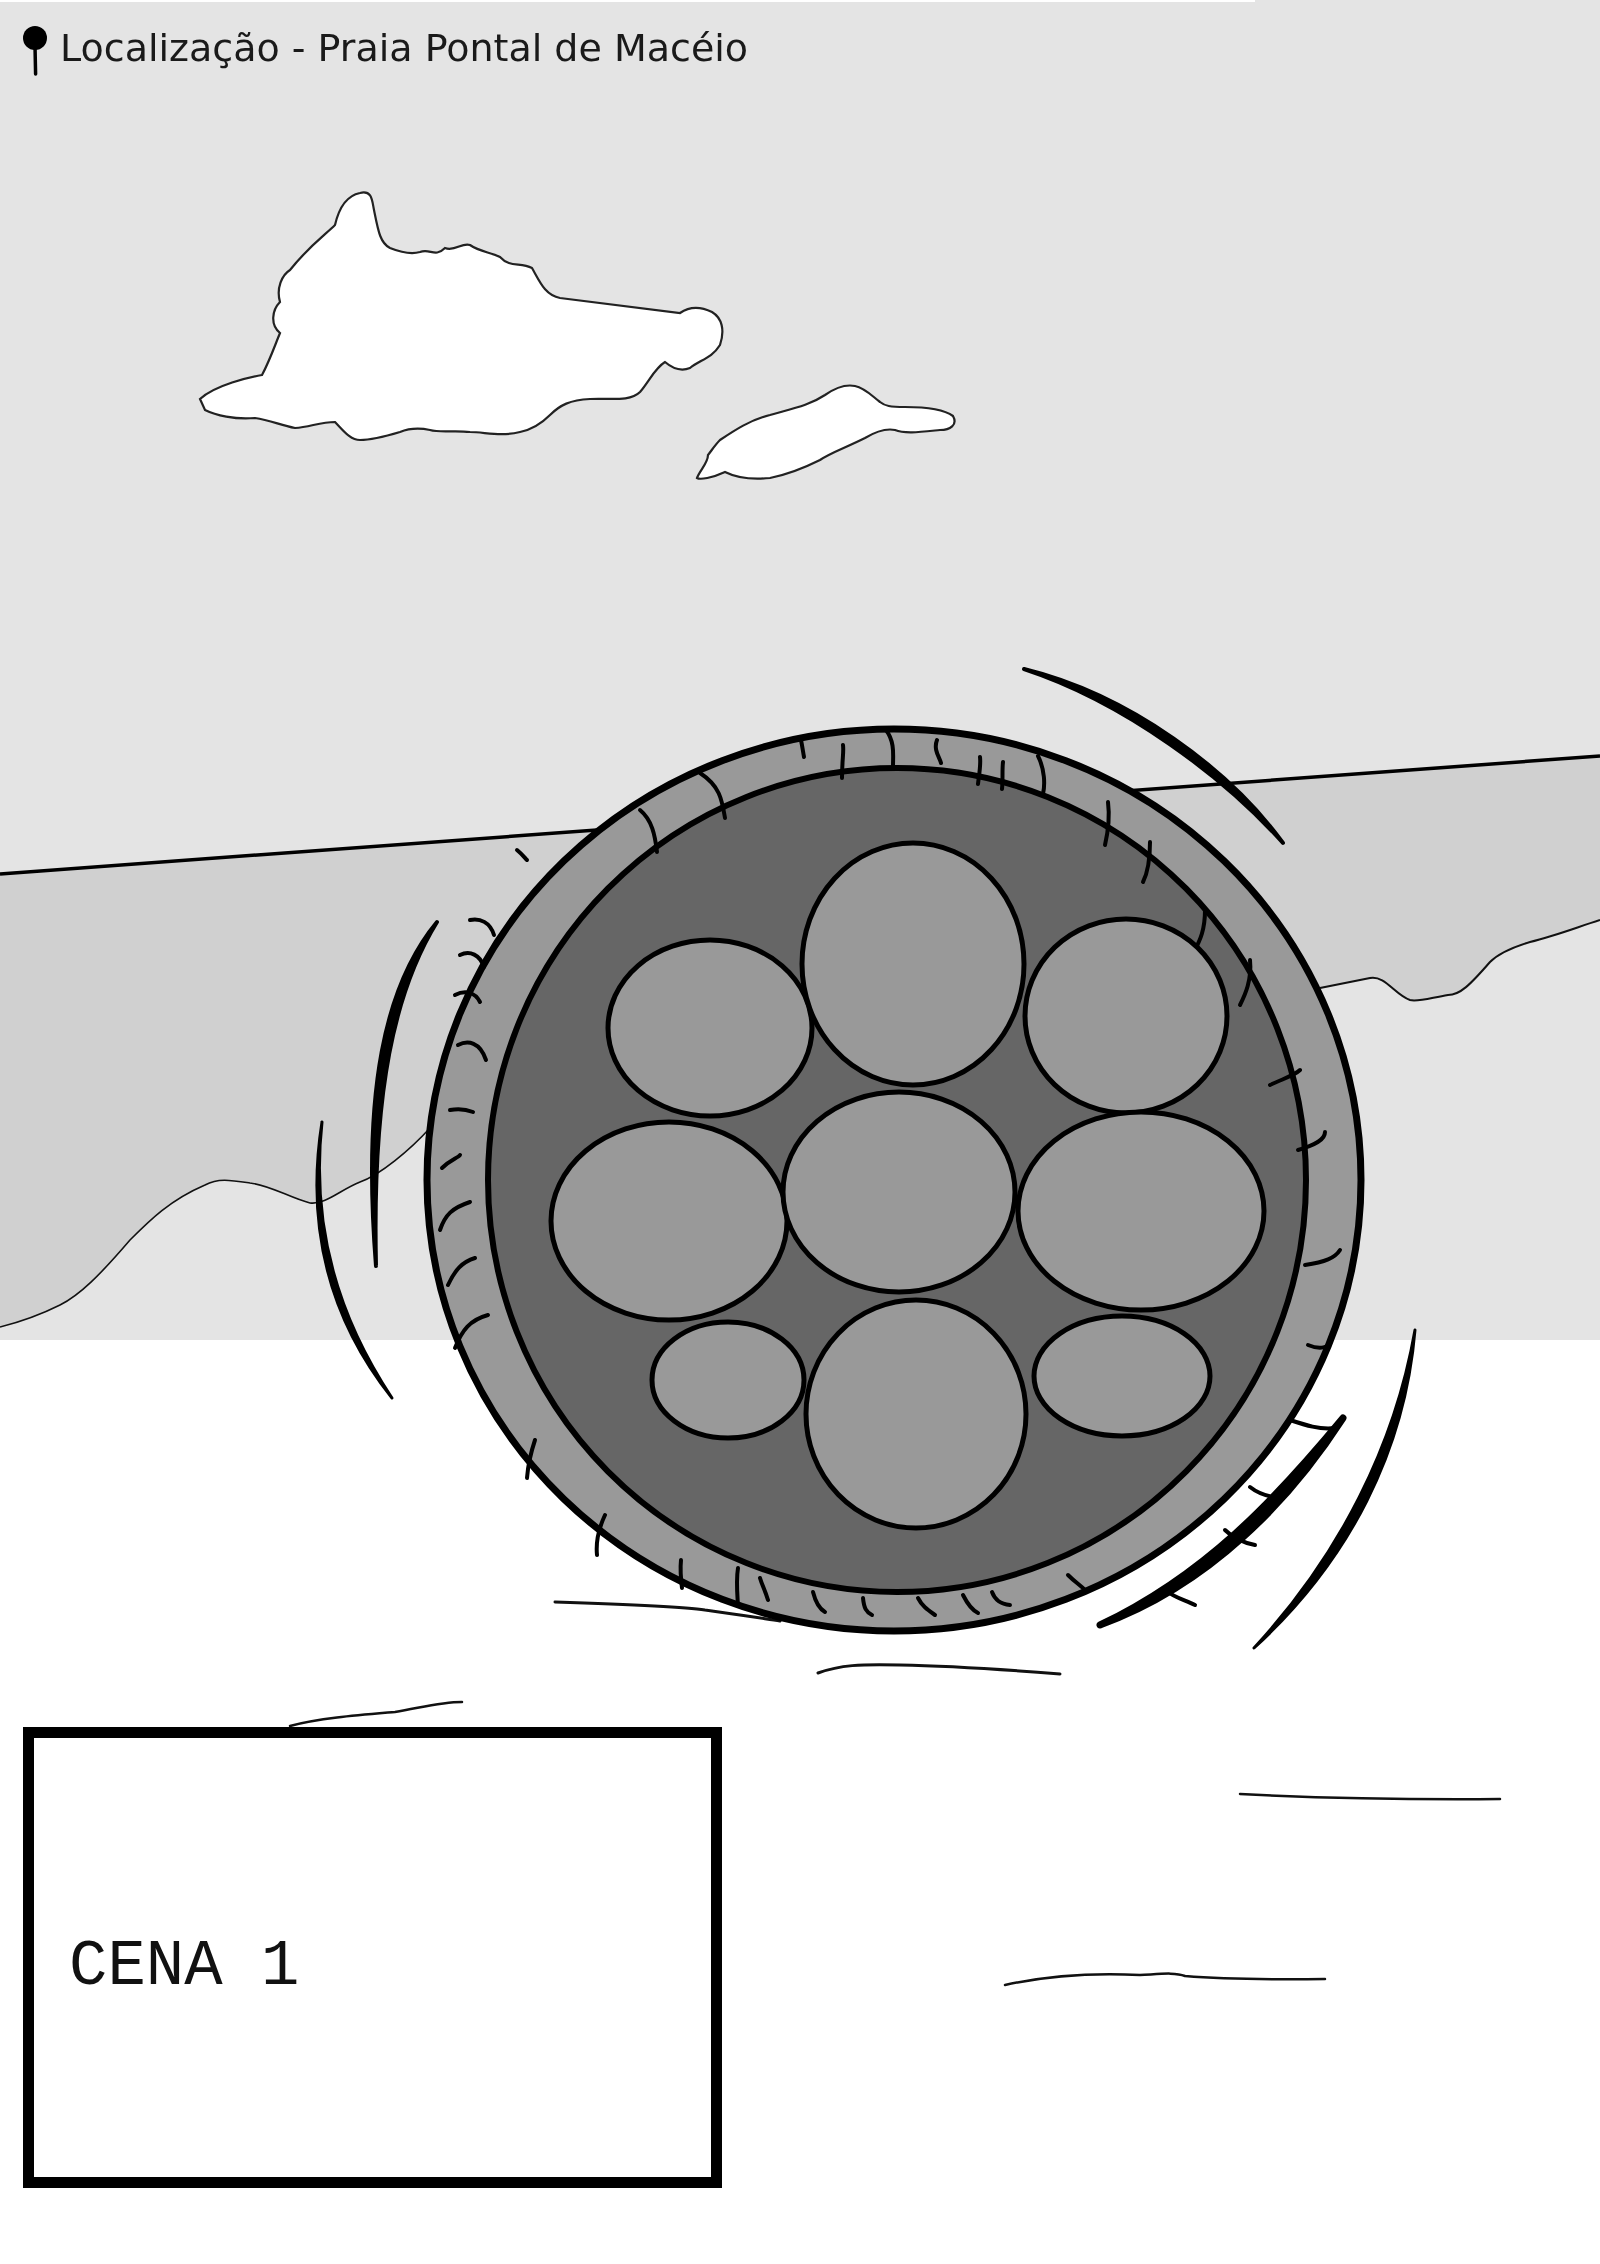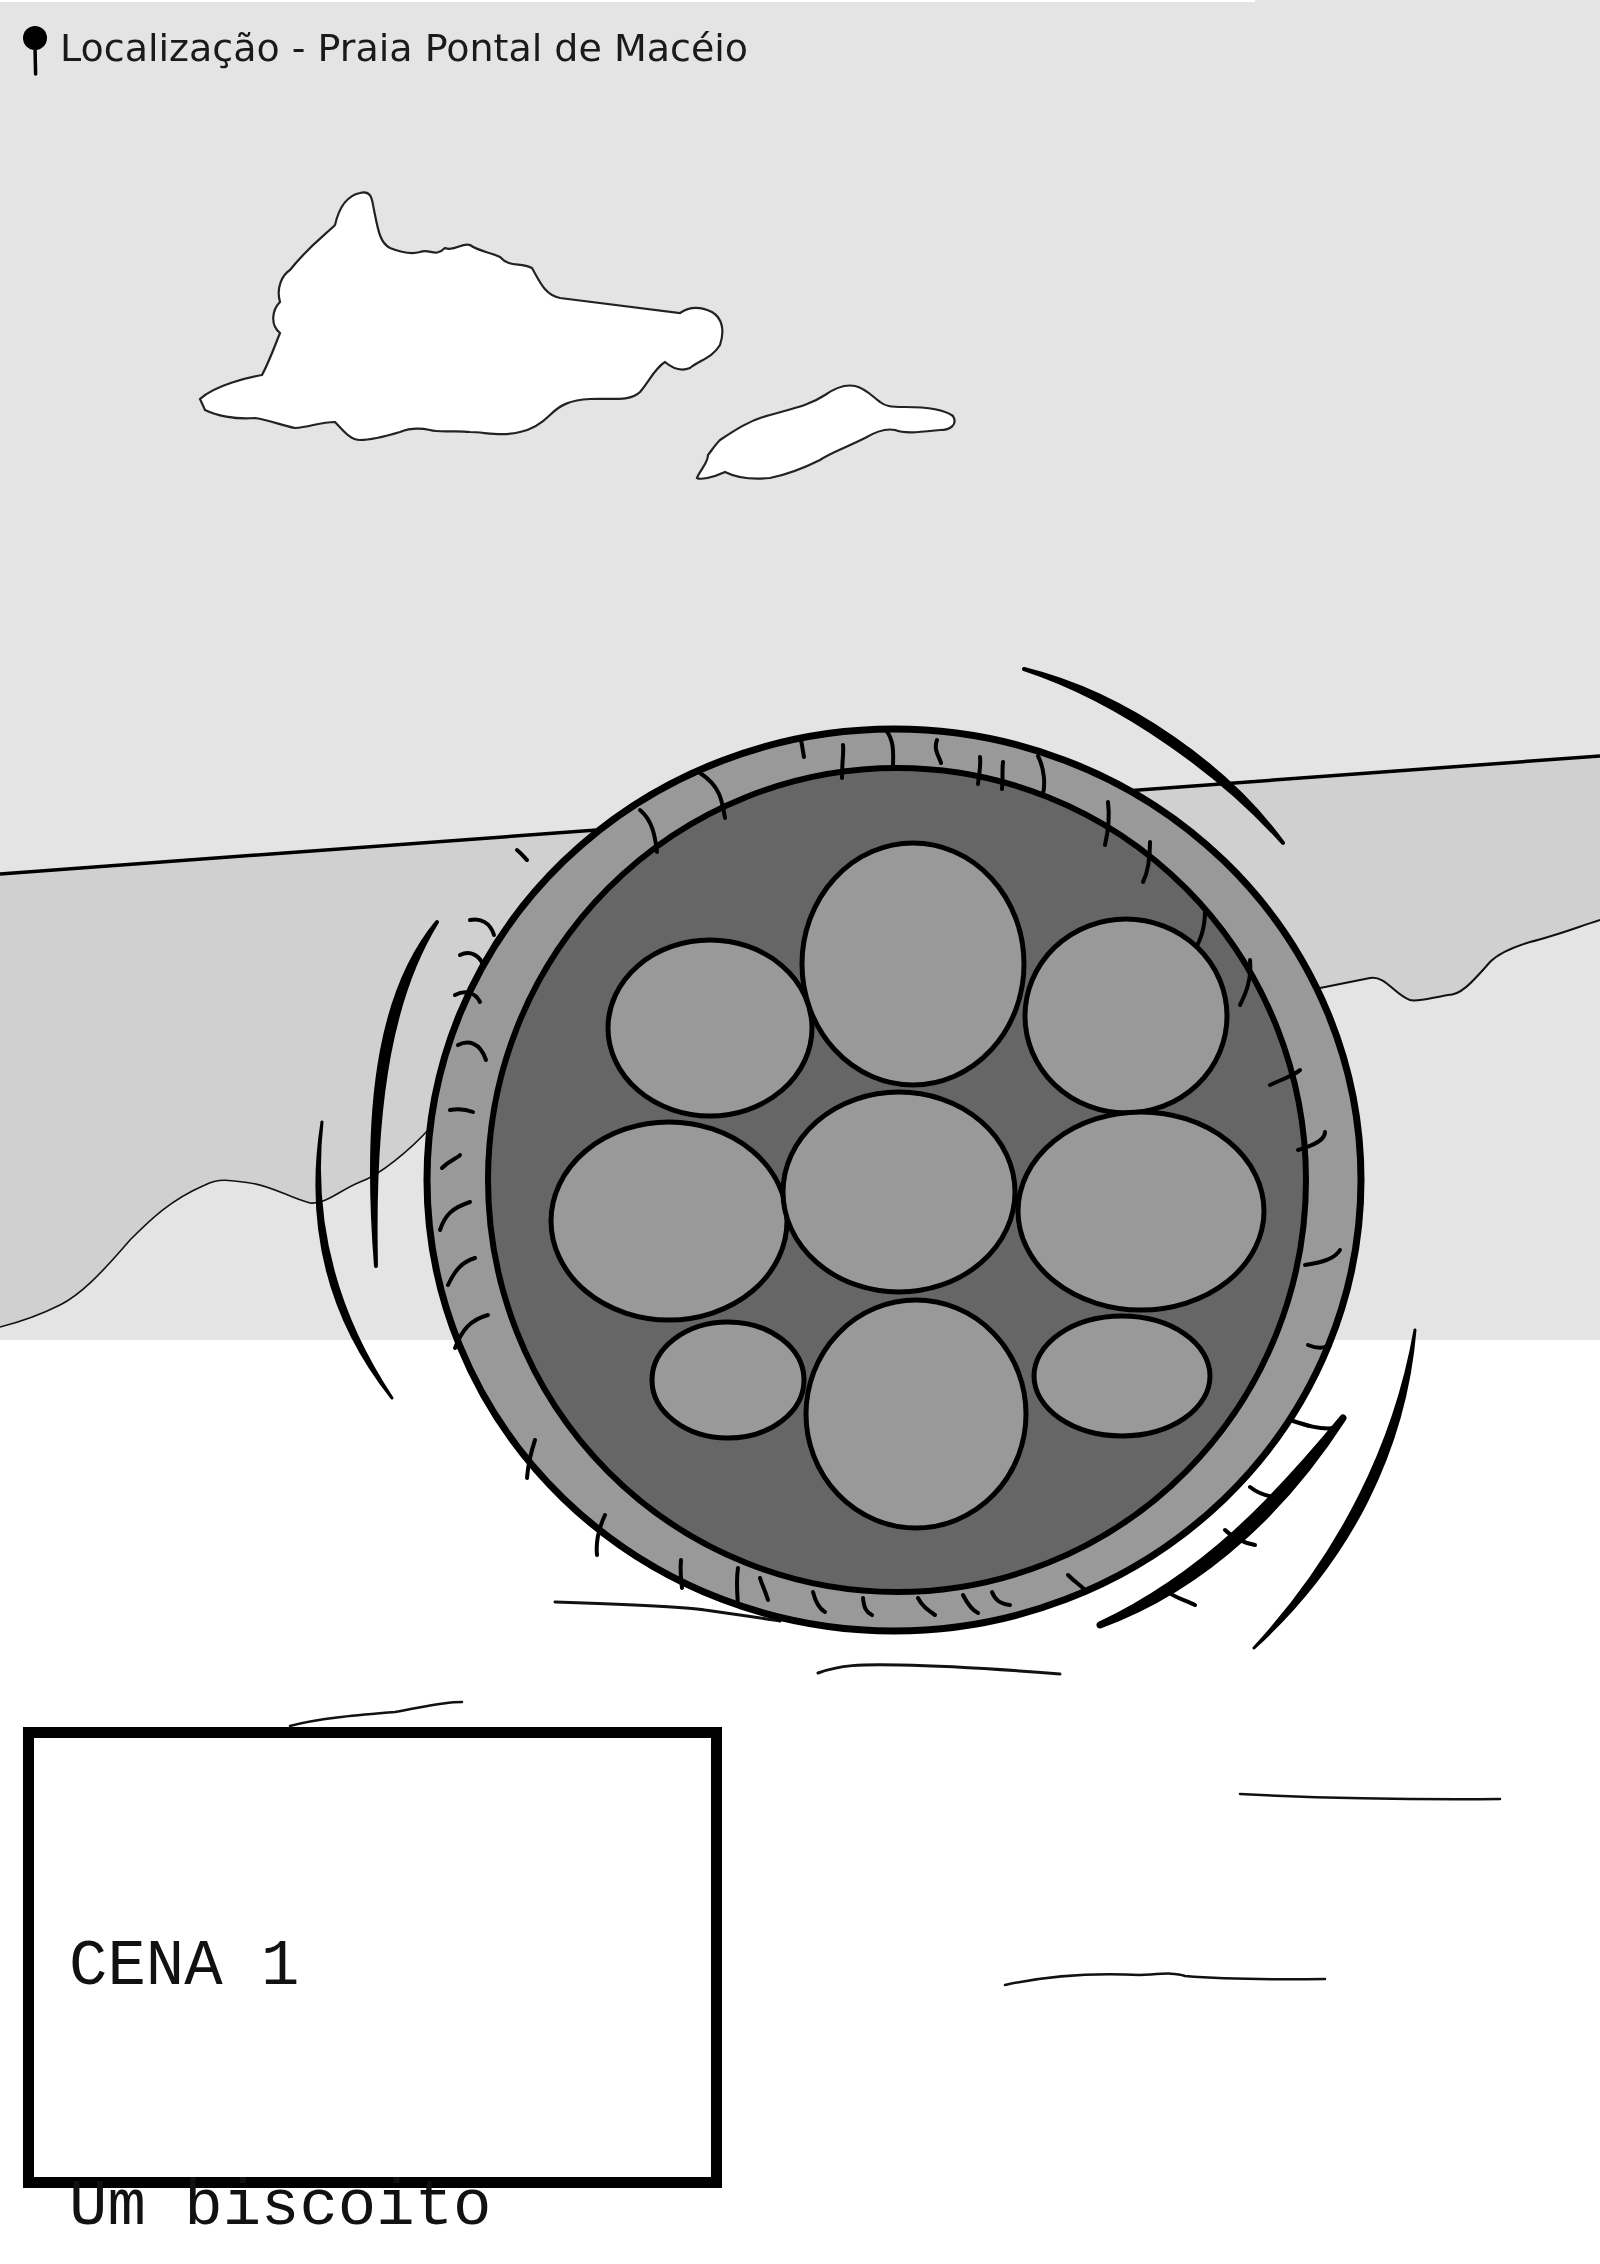--- a/index.html
+++ b/index.html
@@ -128,18 +128,17 @@
   <svg width="26" height="60" viewBox="0 0 26 60">
     <circle cx="13" cy="20" r="12" fill="#000"></circle>
     <line x1="13" y1="28" x2="13.6" y2="56" stroke="#000" stroke-width="3.5" stroke-linecap="round"></line>
   </svg>
   <span class="loc-title">Localização - Praia Pontal de Macéio</span>
 </div>
 
 <div class="caption-box">
   <div class="caption-text">
     <span class="caption-line">CENA 1</span>
-    <span class="caption-line">Um biscoito</span>
     
     
     
   </div>
 </div>
 
 </body></html>

